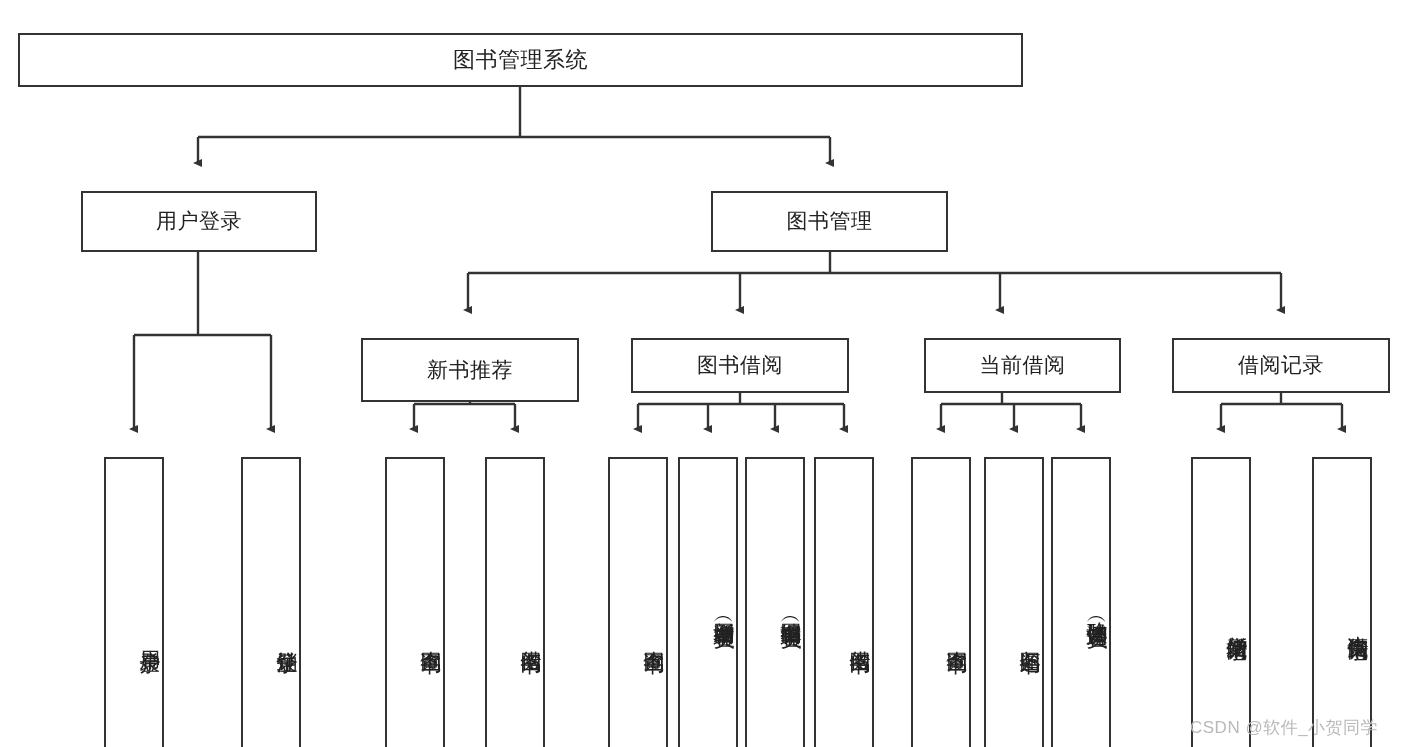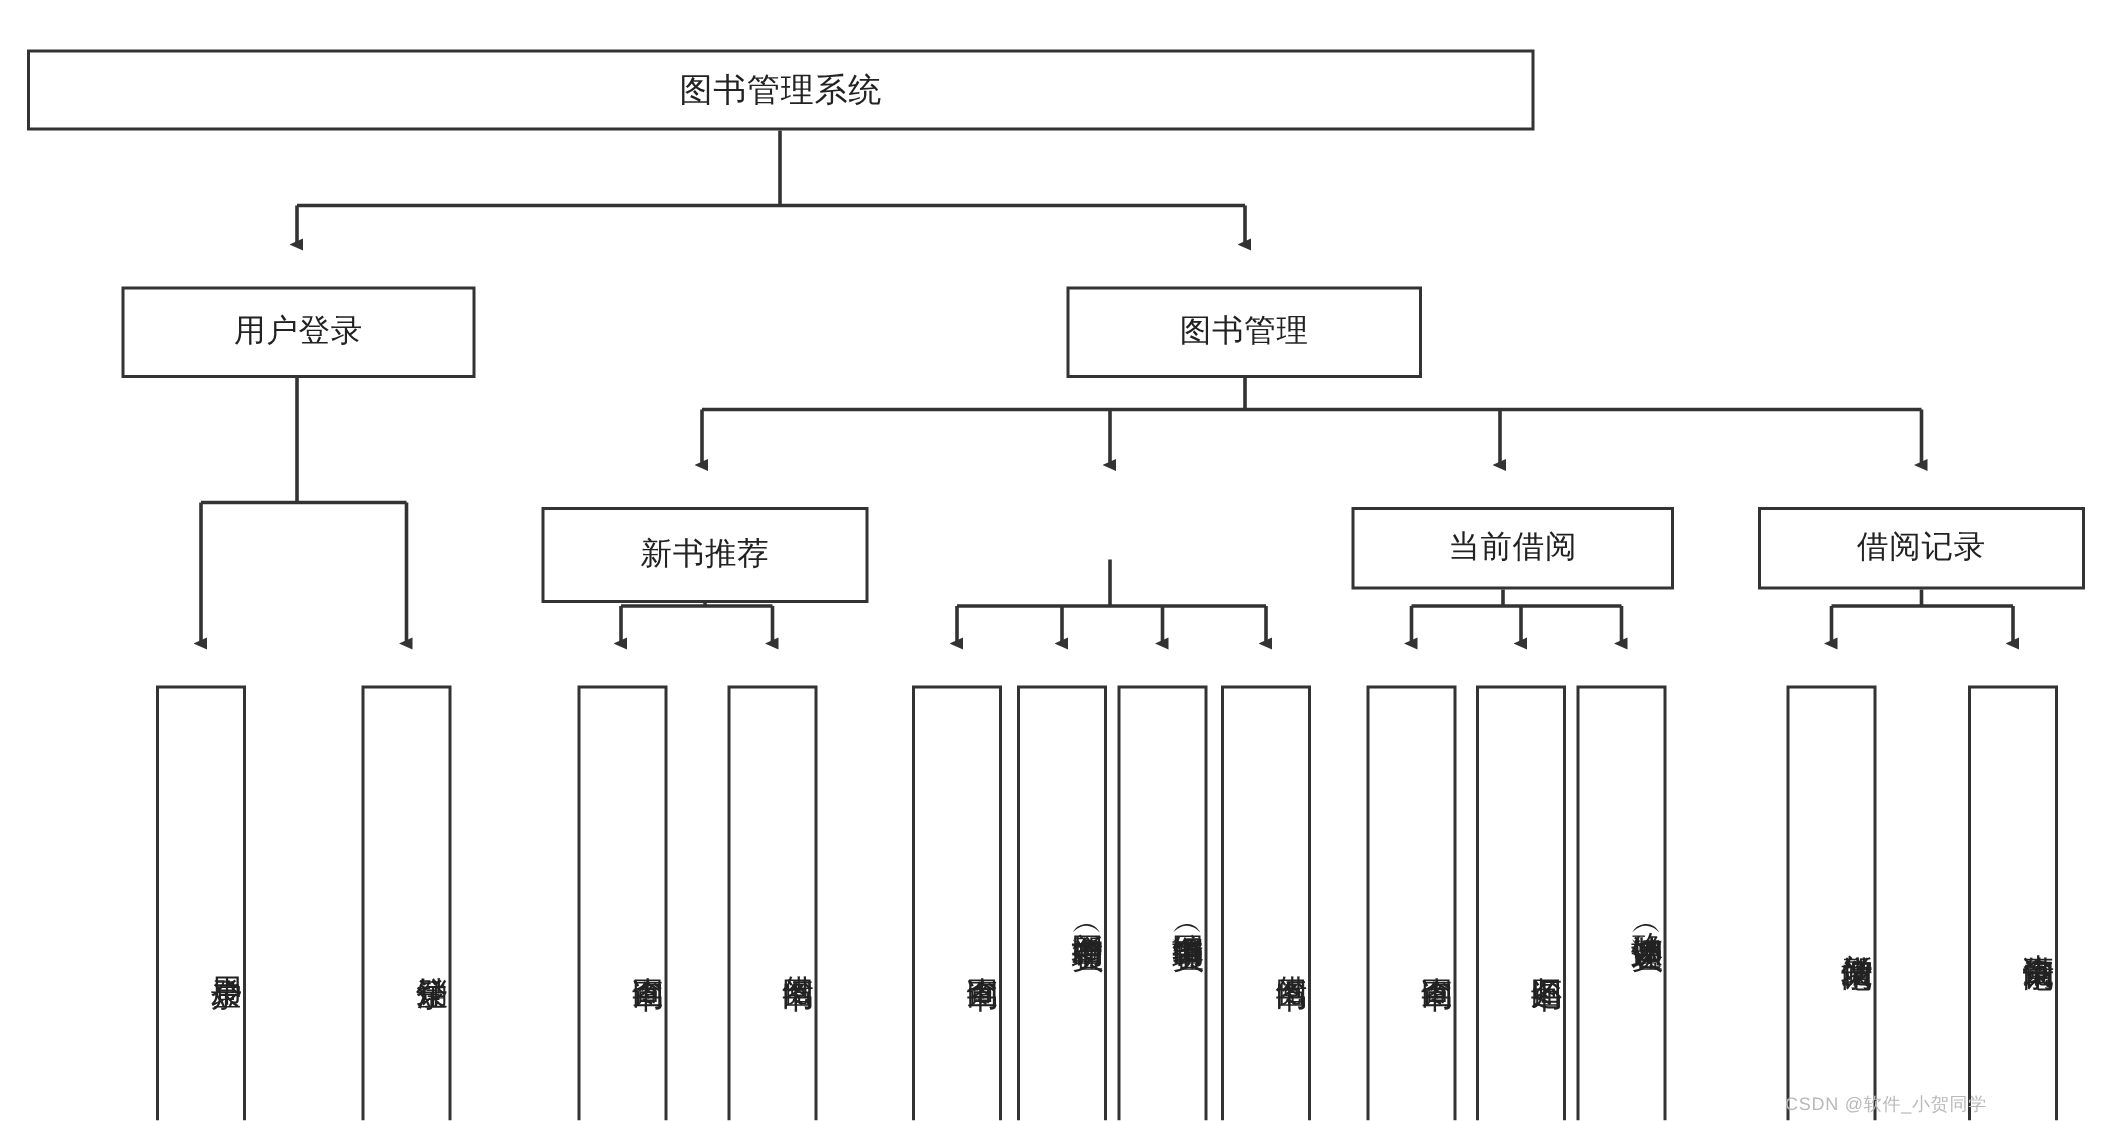--- a/index.html
+++ b/index.html
@@ -51,25 +51,24 @@
     padding-top: 14px;
   }
   .node.vert.tall-start {
     padding-top: 6px;
   }
   #root-node {
     font-size: 22px;
   }
   .watermark {
     position: absolute;
-    font-size: 12px;
+    font-size: 17px;
     color: #b9b9b9;
     white-space: nowrap;
     letter-spacing: 0.5px;
-    margin-top: 12px;
   }
 </style>
 </head>
 <body>
 
 <div id="canvas">
 
   <svg class="edges" viewBox="0 0 1405 747">
     <defs>
       <marker id="arrow" markerWidth="10" markerHeight="10" refX="5" refY="5" orient="auto" markerUnits="userSpaceOnUse">
@@ -123,22 +122,23 @@
   </svg>
 
   <div class="node horiz" id="root-node" style="left:18px; top:13px; width:1005px; height:54px;">图书管理系统</div>
 
   <div class="node horiz" style="left:81px; top:171px; width:236px; height:61px;">用户登录</div>
 
   <div class="node horiz" style="left:711px; top:171px; width:237px; height:61px;">图书管理</div>
 
   <div class="node horiz" style="left:361px; top:318px; width:218px; height:64px;">新书推荐</div>
 
+  <div class="node horiz" style="left:631px; top:318px; width:218px; height:55px;">图书借阅</div>
 
-  <div class="node horiz" style="left:901px; top:318px; width:215px; height:55px;">当前借阅</div>
+  <div class="node horiz" style="left:924px; top:318px; width:197px; height:55px;">当前借阅</div>
 
   <div class="node horiz" style="left:1172px; top:318px; width:218px; height:55px;">借阅记录</div>
 
   <div class="node vert" style="left:104px; top:437px; width:60px; height:298px; padding-top:60px;">用户登录</div>
 
   <div class="node vert" style="left:241px; top:437px; width:60px; height:298px; padding-top:60px;">注销登录</div>
 
   <div class="node vert" style="left:385px; top:437px; width:60px; height:298px; padding-top:60px;">查询图书</div>
 
   <div class="node vert" style="left:485px; top:437px; width:60px; height:298px; padding-top:60px;">借阅图书</div>

